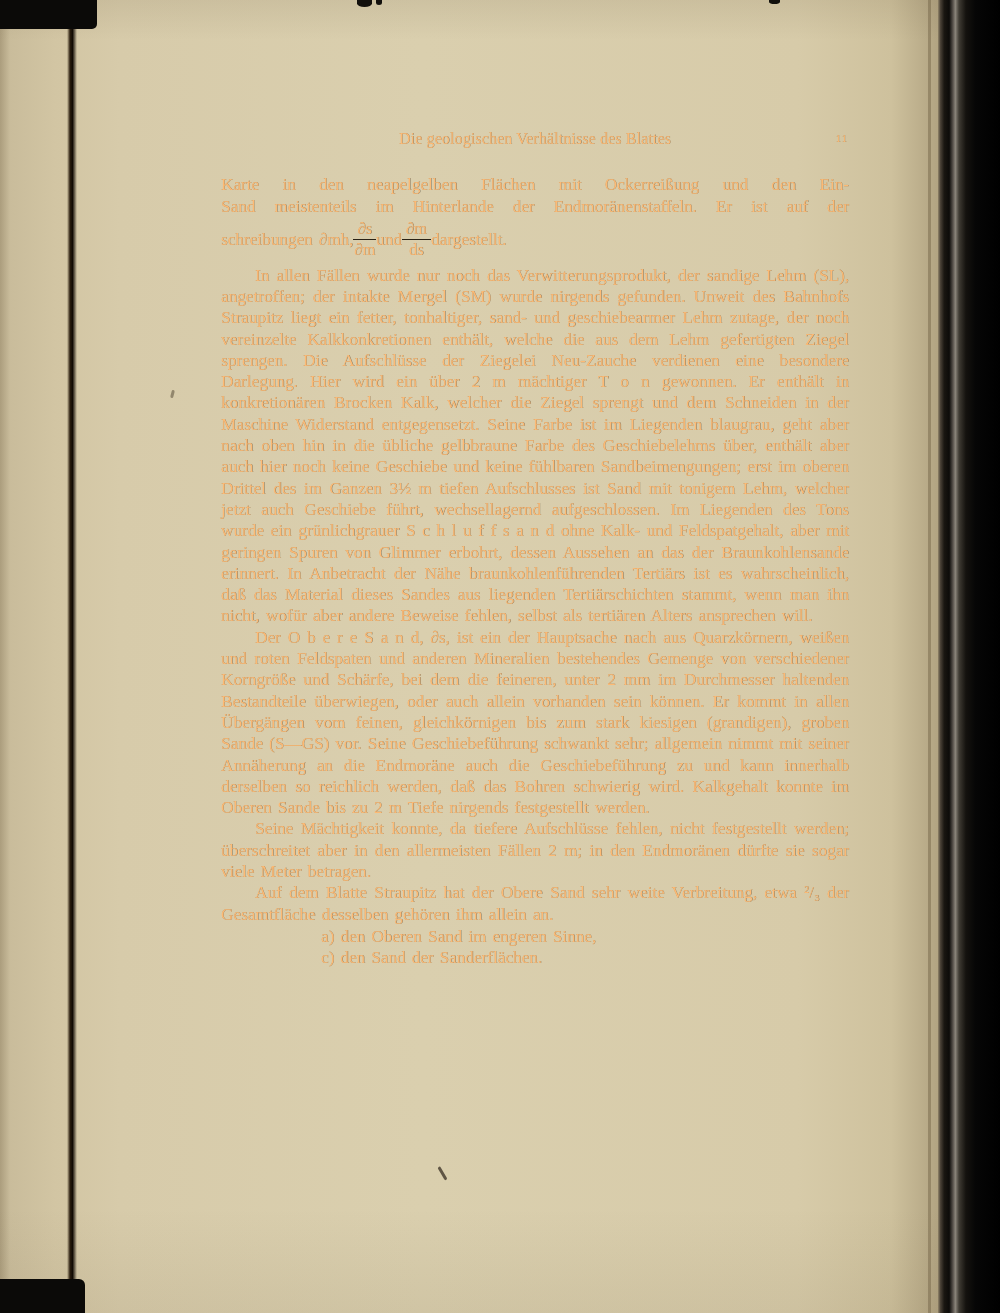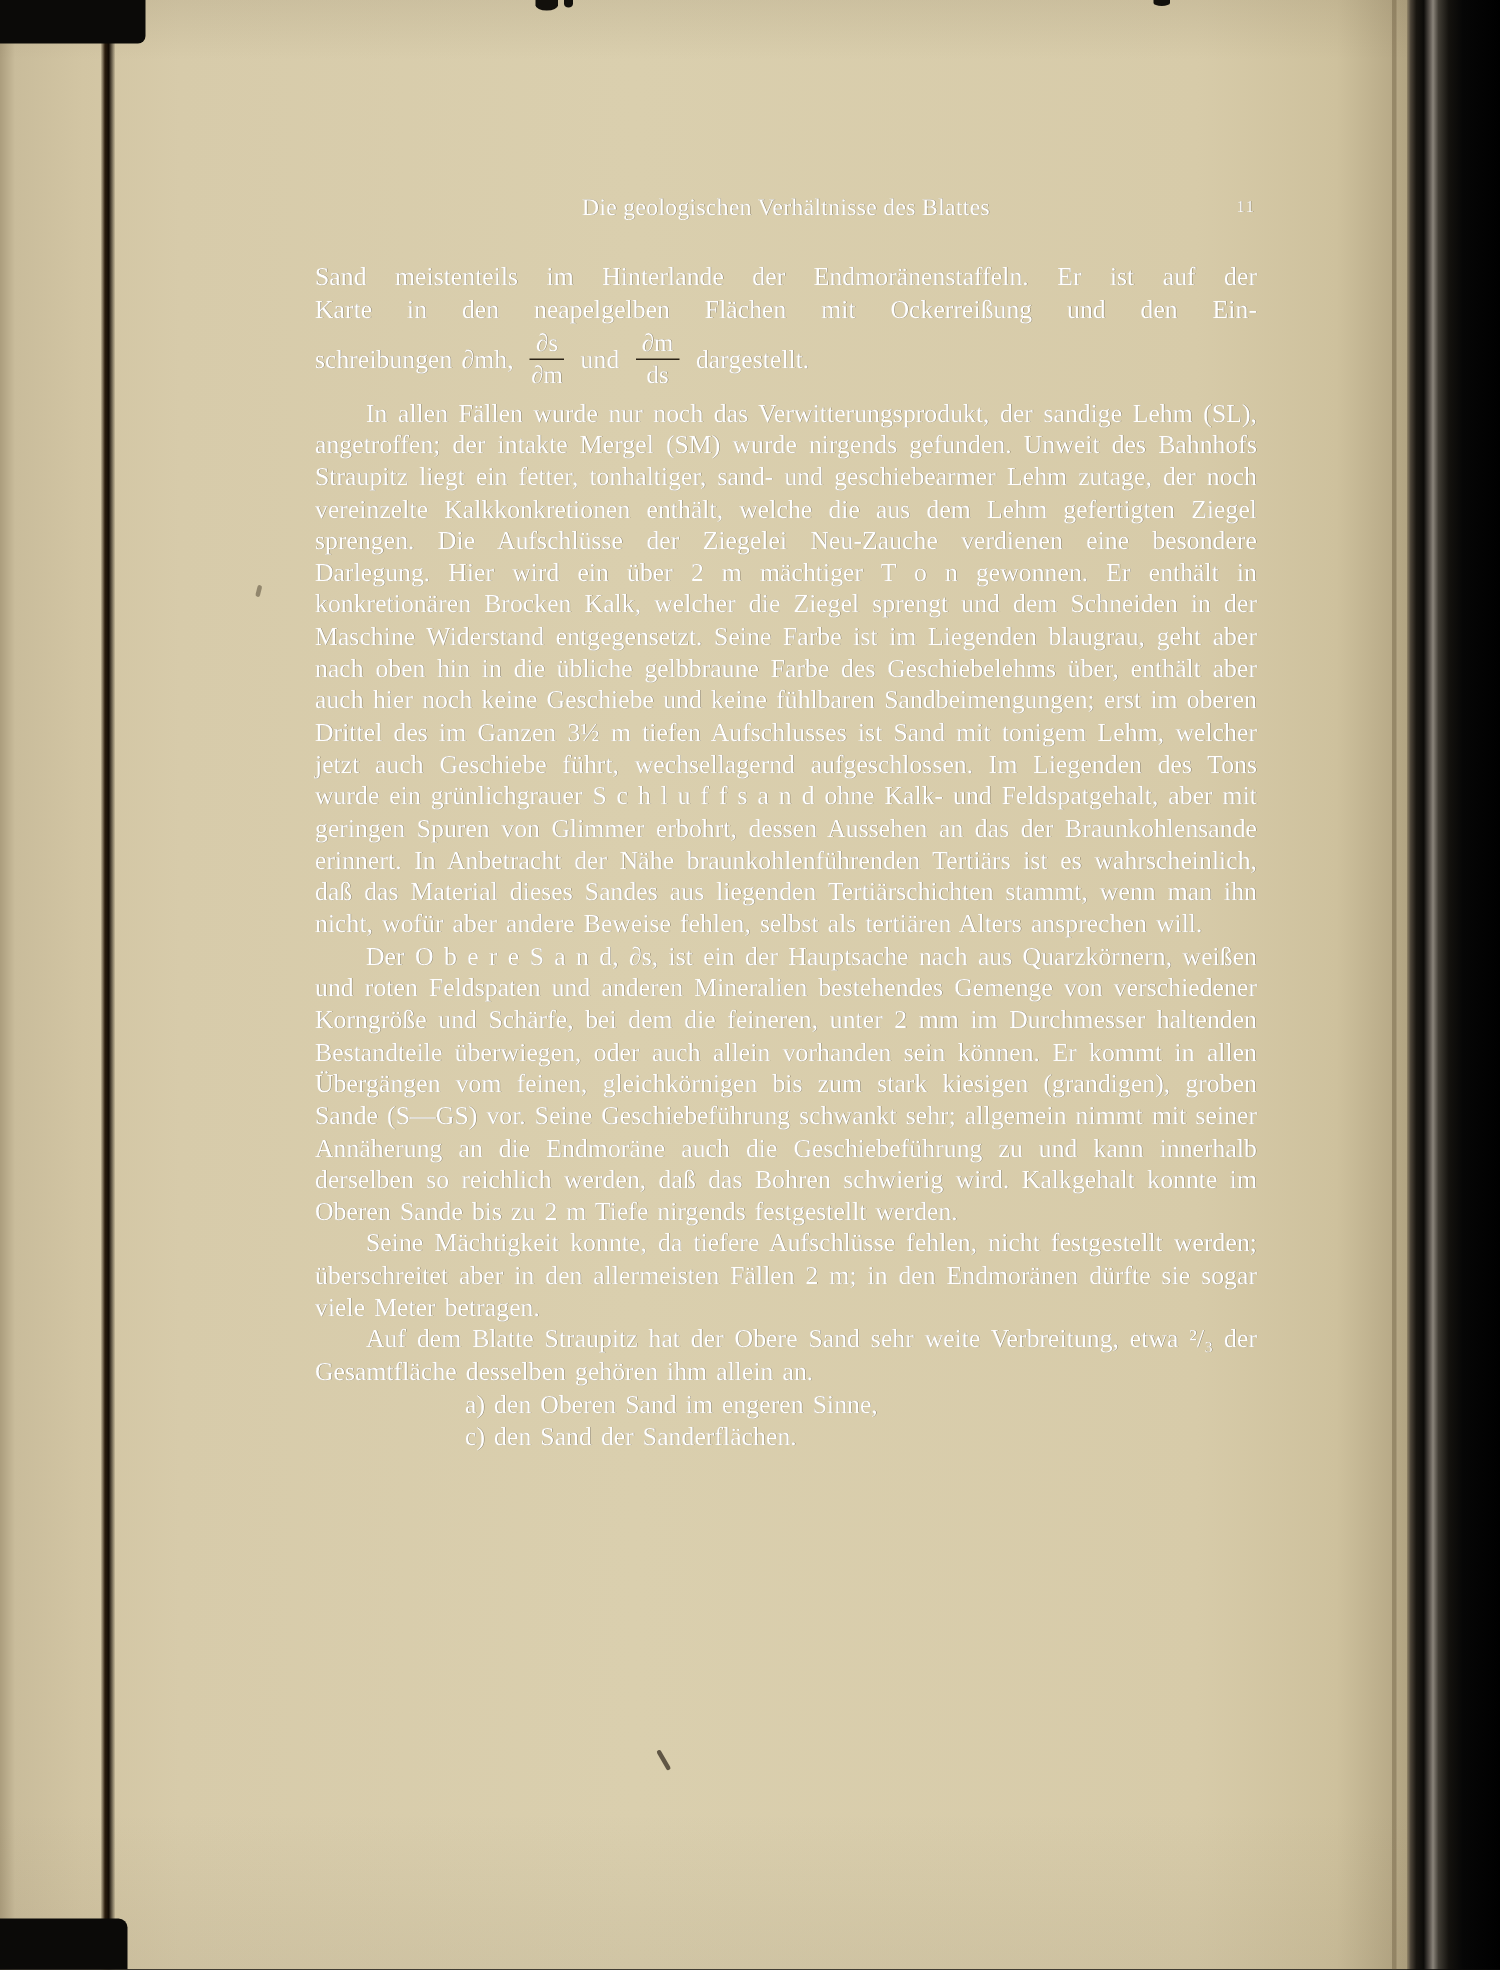--- a/index.html
+++ b/index.html
@@ -43,30 +43,30 @@
   .stray {
     position:absolute; left:441px; top:1166px; width:2.5px; height:15px;
     background:#4a4133; opacity:.85; transform:rotate(-30deg); border-radius:2px;
   }
   .fleck {
     position:absolute; left:171px; top:390px; width:3px; height:8px;
     background:#5a4e3a; opacity:.55; transform:rotate(14deg); border-radius:2px;
   }
   
   .content {
-    position:absolute; left:210px; top:128px; width:628px;
-    color:#ffffff; font-size:17.2px; line-height:21.3px;
+    position:absolute; left:221px; top:128px; width:628px;
+    color:#fdba74; font-size:17.2px; line-height:21.3px;
     text-shadow:0.3px 0.2px 0 rgba(42,34,22,.5);
   }
   .header-row { position:relative; text-align:center; font-size:15.8px; margin-bottom:25px; letter-spacing:.2px; }
   .page-num { position:absolute; right:1px; top:0; font-size:11px; letter-spacing:1px; }
   p { margin:0; text-align:justify; text-indent:34px; word-spacing:.10em; }
   .jline { text-align:justify; text-align-last:justify; word-spacing:.10em; }
   .math-line {
-    display:flex; align-items:center; gap:11px; margin:3px 0 6px 0;
+    display:flex; align-items:center; margin:3px 0 6px 0;
     word-spacing:.10em;
   }
   .frac { display:inline-flex; flex-direction:column; align-items:center; line-height:1.08; font-size:16.6px; }
   .frac .num { border-bottom:1.4px solid #2a2216; padding:0 4px 1px; }
   .frac .den { padding-top:1px; }
   .list { margin-left:100px; margin-top:1px; }
   .list div { text-align:left; word-spacing:.10em; }
 </style>
 </head>
 <body>
@@ -86,22 +86,22 @@
   <div class="fleck"></div>
 
   <div class="content">
 
     <div class="header-row">
       <span>Die geologischen Verhältnisse des Blattes</span>
       <span class="page-num">11</span>
     </div>
 
     <div>
+      <div class="jline">Karte in den neapelgelben Flächen mit Ockerreißung und den Ein-</div>
       <div class="jline">Sand meistenteils im Hinterlande der Endmoränenstaffeln. Er ist auf der</div>
-      <div class="jline">Karte in den neapelgelben Flächen mit Ockerreißung und den Ein-</div>
       <div class="math-line">
         <span>schreibungen ∂mh,</span>
         <span class="frac">
           <span class="num">∂s</span>
           <span class="den">∂m</span>
         </span>
         <span>und</span>
         <span class="frac">
           <span class="num">∂m</span>
           <span class="den">ds</span>

